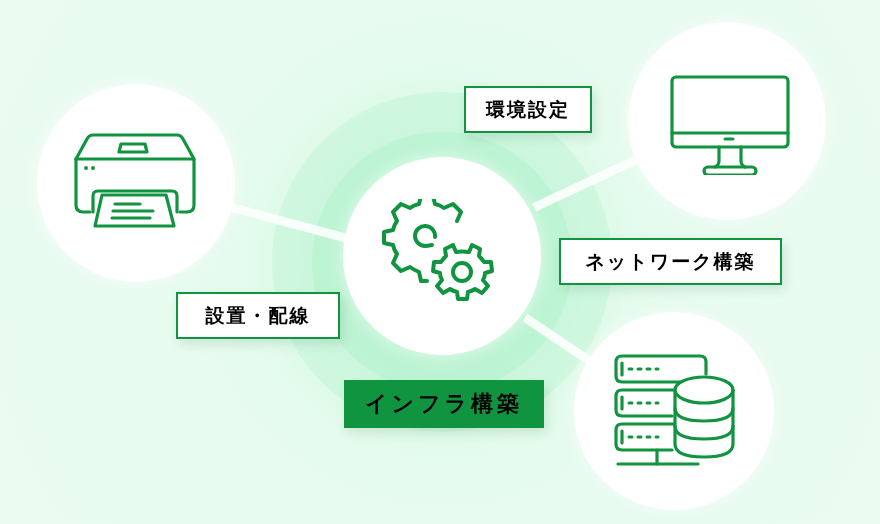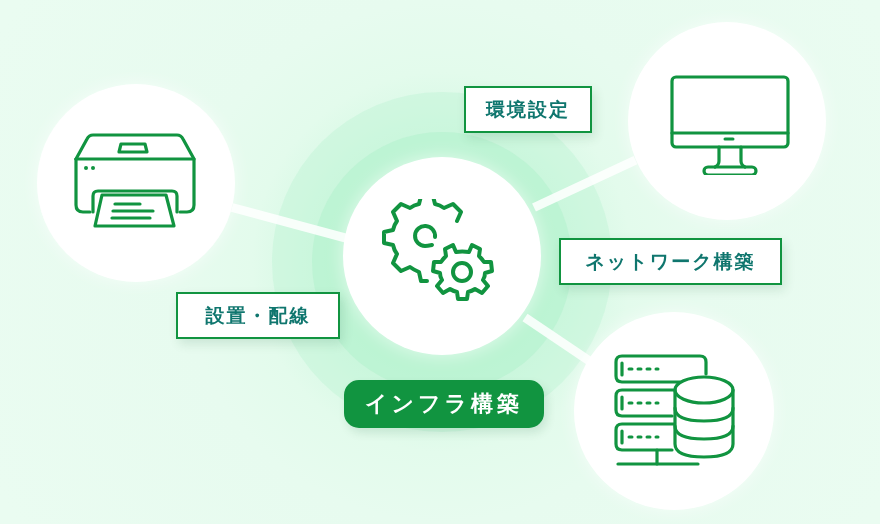--- a/index.html
+++ b/index.html
@@ -6,23 +6,23 @@
   body{width:880px;height:524px;overflow:hidden;position:relative;
        background:#e6fbee;font-family:"DejaVu Sans","Liberation Sans",sans-serif;}
   .bg{position:absolute;inset:0;
       background:radial-gradient(circle at 442px 262px,#c2f5d6 0px,#d3f8e2 120px,#e3fbec 190px,#e7fbef 260px,#eafcf1 500px);}
   .halo{position:absolute;border-radius:50%;}
   .line{position:absolute;height:9px;background:rgba(255,255,255,0.85);transform-origin:0 50%;}
   .circle{position:absolute;border-radius:50%;background:#fff;
           box-shadow:0 0 18px rgba(255,255,255,0.6);}
   .circle svg{position:absolute;}
   .label{position:absolute;box-sizing:border-box;background:#fff;border:2px solid #119440;
-         color:#0f766e;font-weight:bold;font-size:19px;display:flex;align-items:center;justify-content:center;
+         color:#000000;font-weight:bold;font-size:19px;display:flex;align-items:center;justify-content:center;
          letter-spacing:2px;box-shadow:3px 5px 10px rgba(0,80,40,0.12);}
-  .label.primary{background:#119440;color:#ffffff;border-color:#119440;font-size:22px;letter-spacing:4px;border-radius:15px;}
+  .label.primary{background:#119440;color:#000000;border-color:#119440;font-size:22px;letter-spacing:4px;}
 </style>
 </head>
 <body>
 
 <div class="bg"></div>
 <div class="halo" style="left:272px;top:92px;width:340px;height:340px;background:rgba(190,245,212,0.45);"></div>
 <div class="halo" style="left:312px;top:132px;width:260px;height:260px;background:rgba(175,242,203,0.5);"></div>
 
 <div class="line" style="left:232px;top:203px;width:118px;transform:rotate(15deg);"></div>
 <div class="line" style="left:534px;top:203px;width:112px;transform:rotate(-25deg);"></div>

